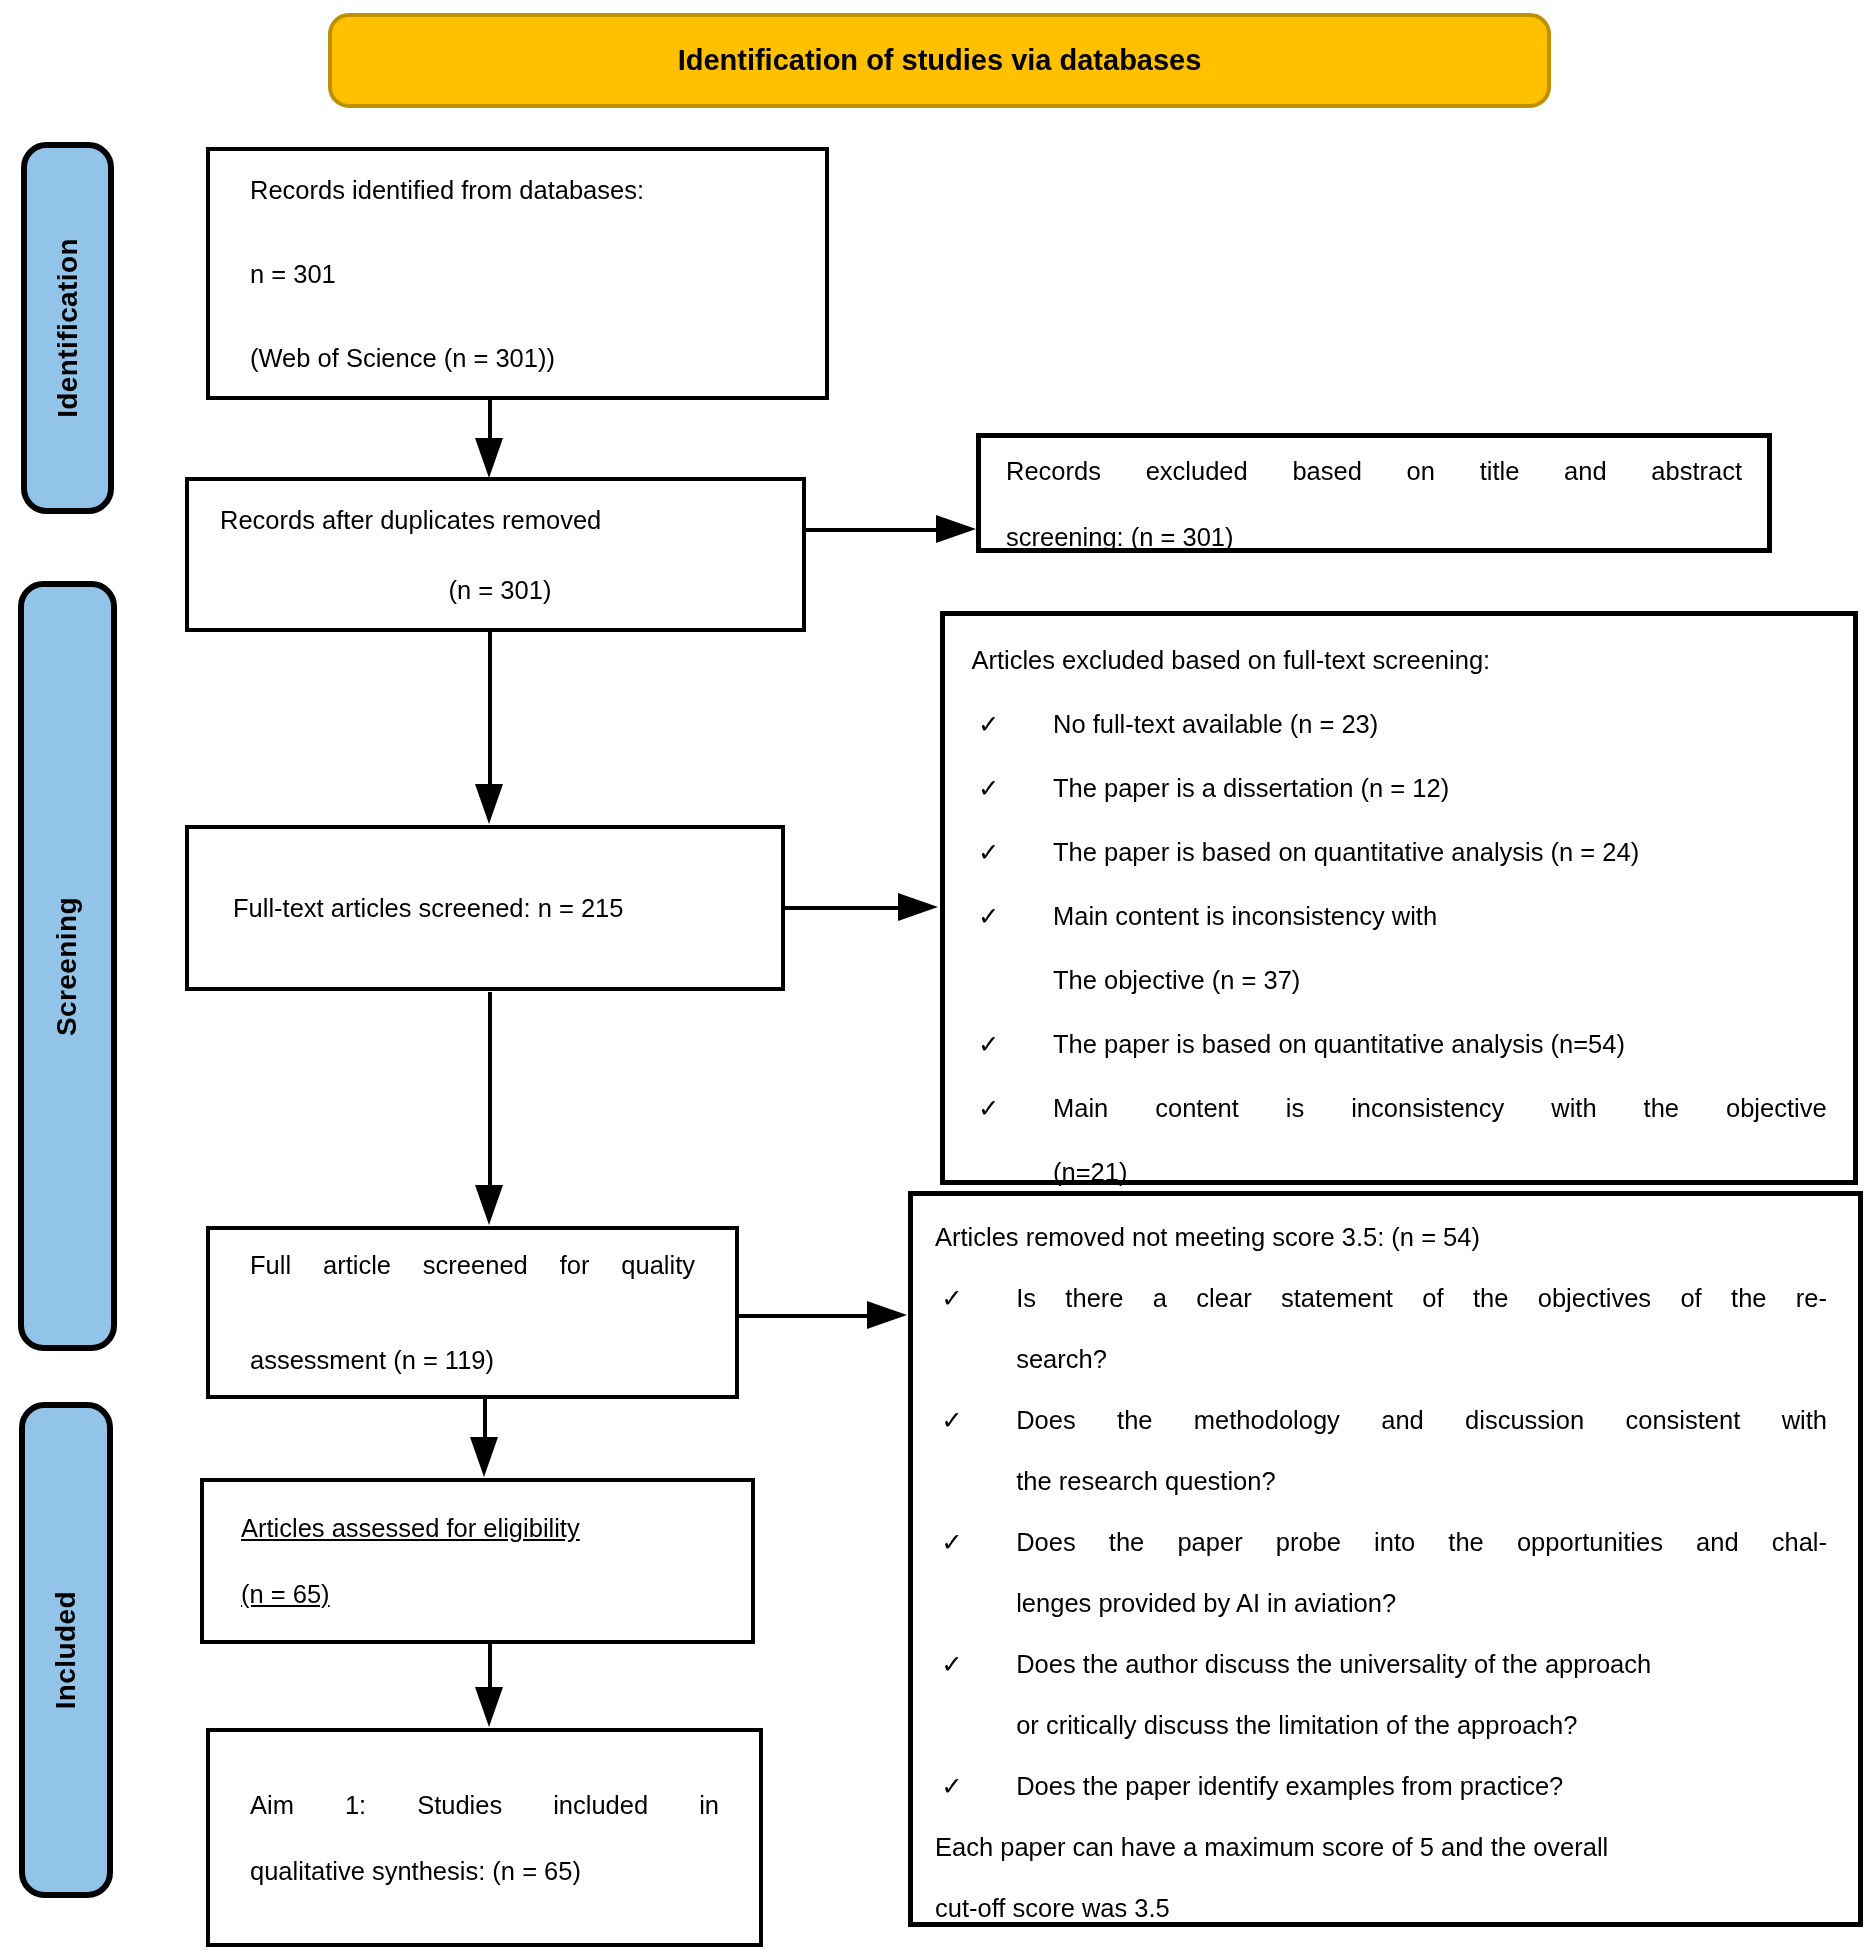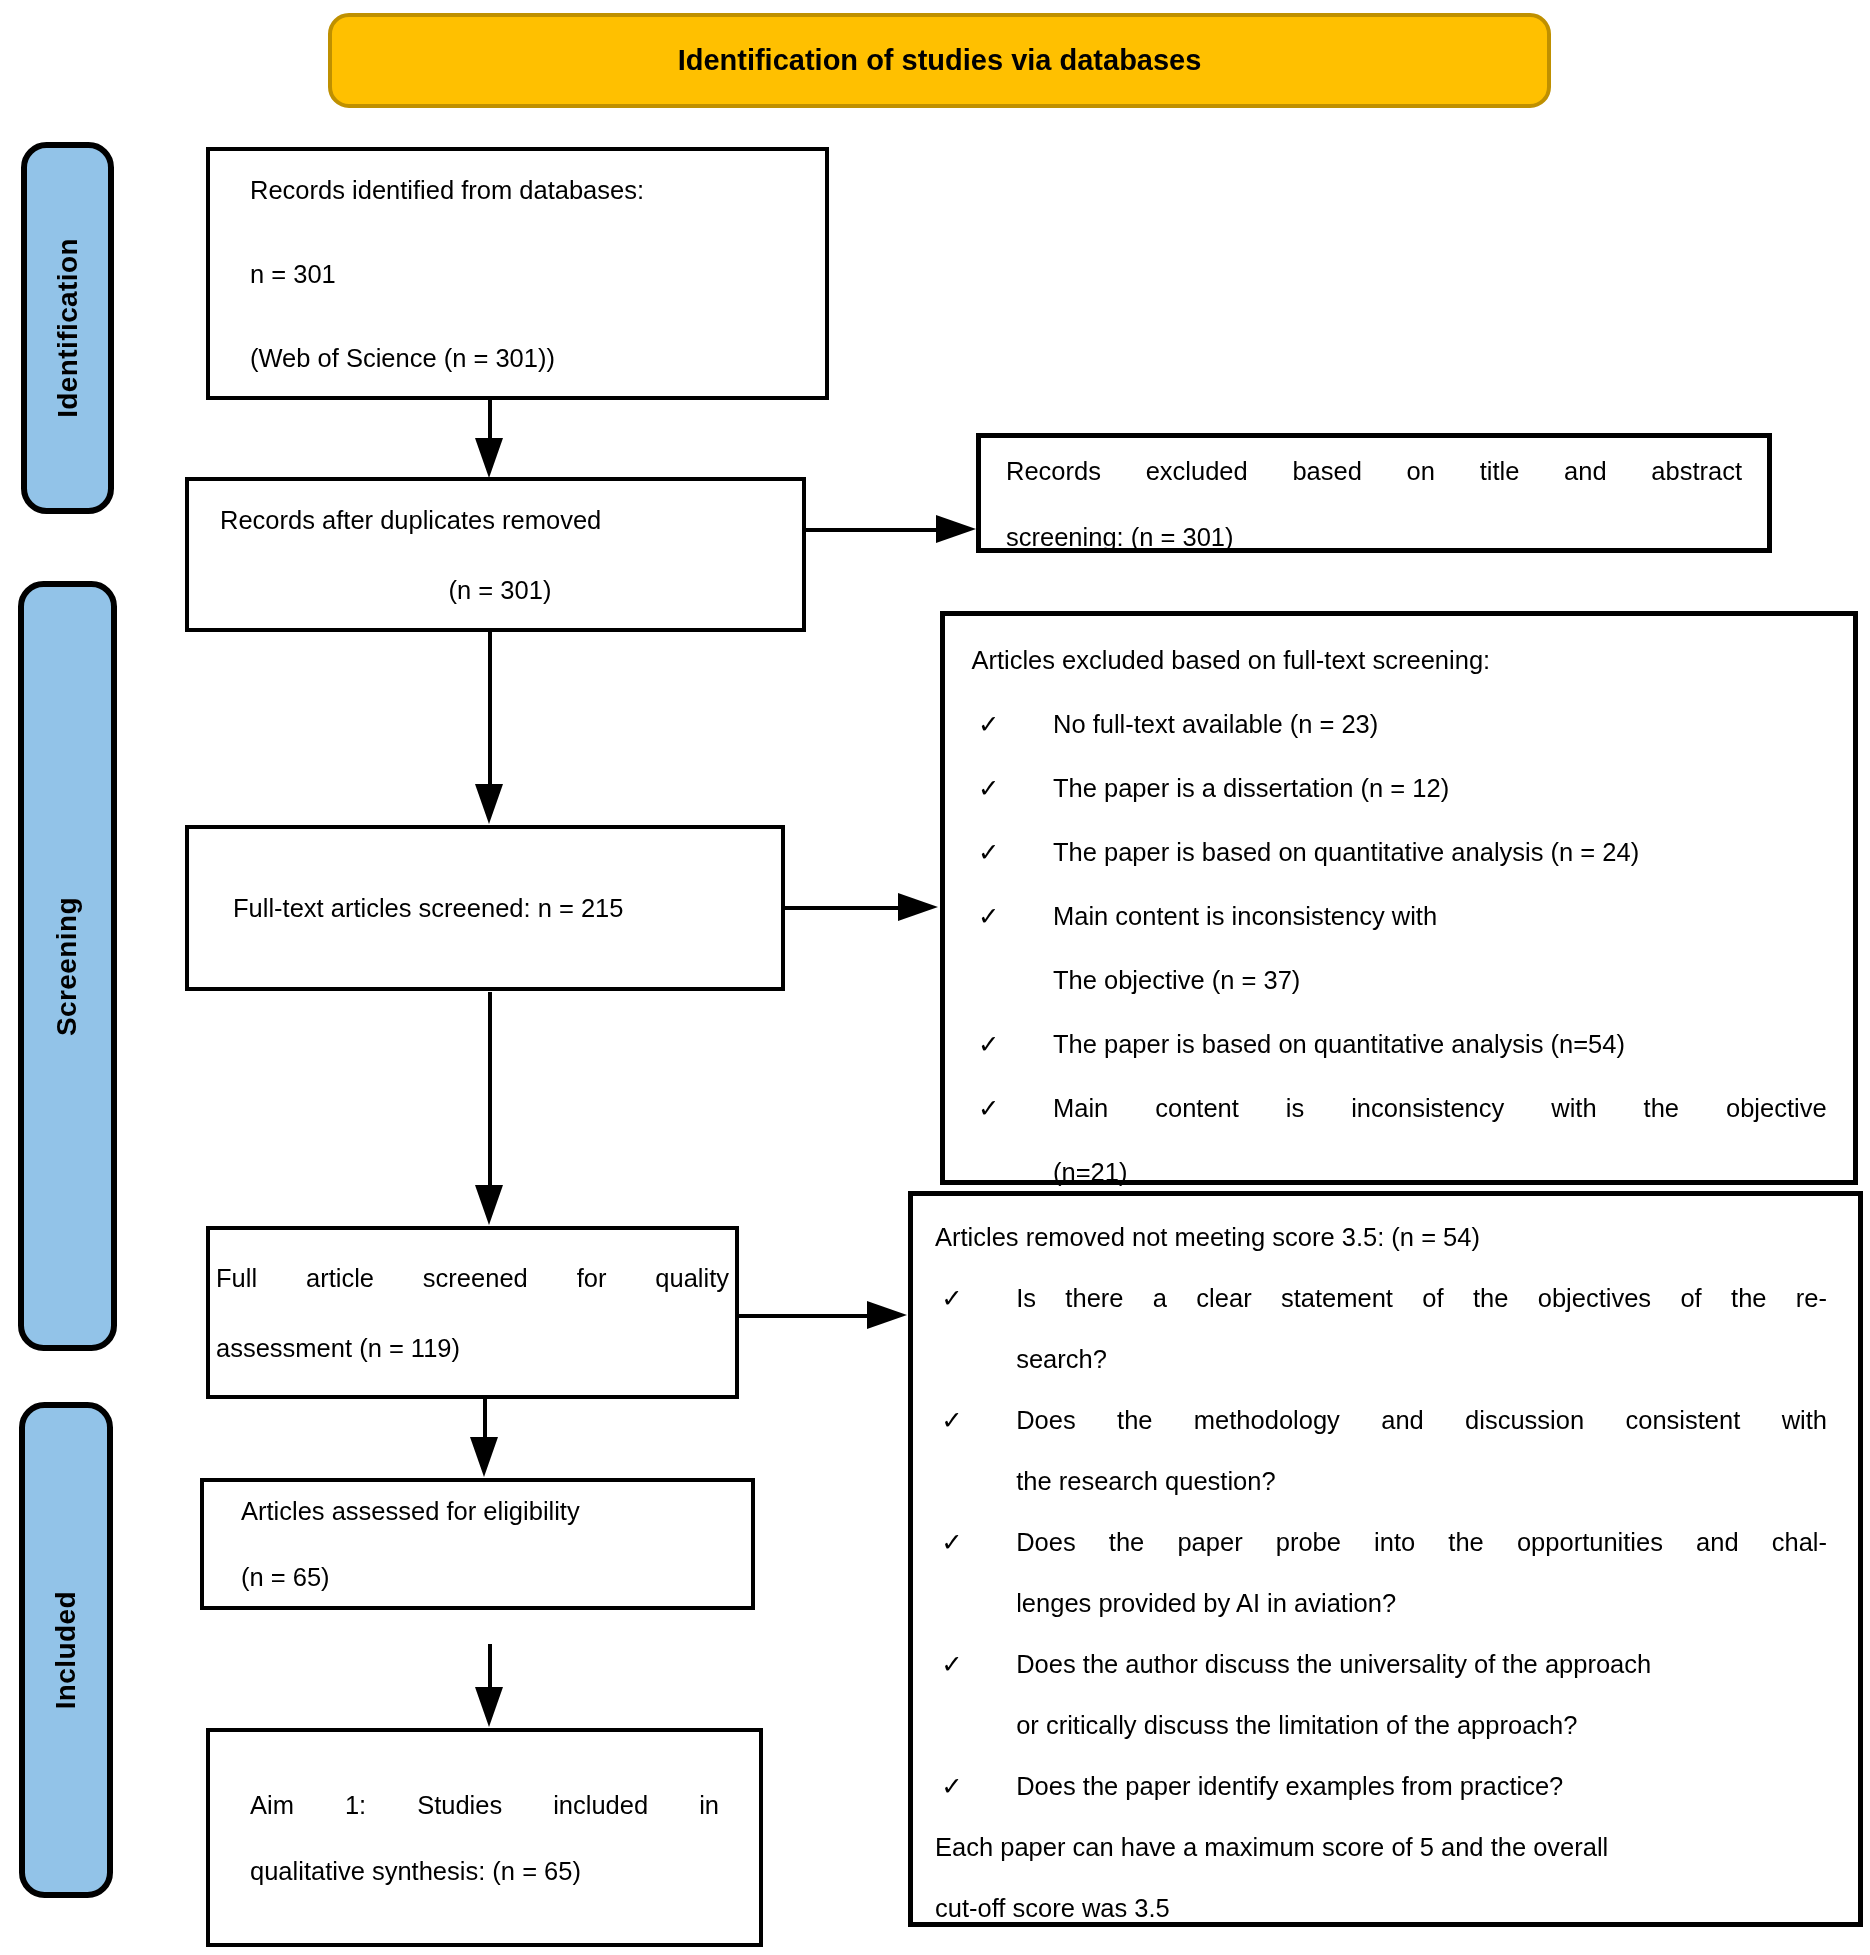--- a/index.html
+++ b/index.html
@@ -28,23 +28,23 @@
   .jl{text-align:justify;text-align-last:justify;}
   .cl{text-align:center;}
 
   #box-records-identified{left:206px;top:147px;width:623px;height:253px;
         padding:0 26.4px 0 40px;line-height:84px;}
   #box-duplicates-removed{left:185px;top:477px;width:621px;height:155px;
         padding:0 22px 0 31px;line-height:70px;}
   #box-fulltext-screened{left:185px;top:825px;width:600px;height:166px;
         padding:0 17.6px 0 44px;line-height:66px;}
   #box-quality-assessment{left:206px;top:1226px;width:533px;height:173px;
-        padding:0 6px;line-height:70px;}
-  #box-eligibility{left:200px;top:1478px;width:555px;height:132px;
-        padding:0 22px 0 37px;line-height:66px;}
+        padding:0 40px;line-height:70px;justify-content:space-between;}
+  #box-eligibility{left:200px;top:1478px;width:555px;height:166px;
+        padding:0 22px 0 37px;line-height:66px;text-decoration:underline;}
   #box-included-synthesis{left:206px;top:1728px;width:557px;height:219px;
         padding:0 40px;line-height:66px;}
 
   #box-excluded-title-abstract{left:976px;top:433px;width:796px;height:120px;
         border-width:5.7px;padding:0 25px;line-height:66px;justify-content:space-between;}
   #box-excluded-fulltext{left:940px;top:611px;width:918px;height:574px;
         border-width:5.7px;padding:12.3px 26.4px 0 26.4px;line-height:64px;justify-content:flex-start;}
   #box-removed-score{left:908px;top:1191px;width:955px;height:736px;
         border-width:5.7px;padding:10.6px 31px 0 22px;line-height:61px;justify-content:flex-start;}
 

